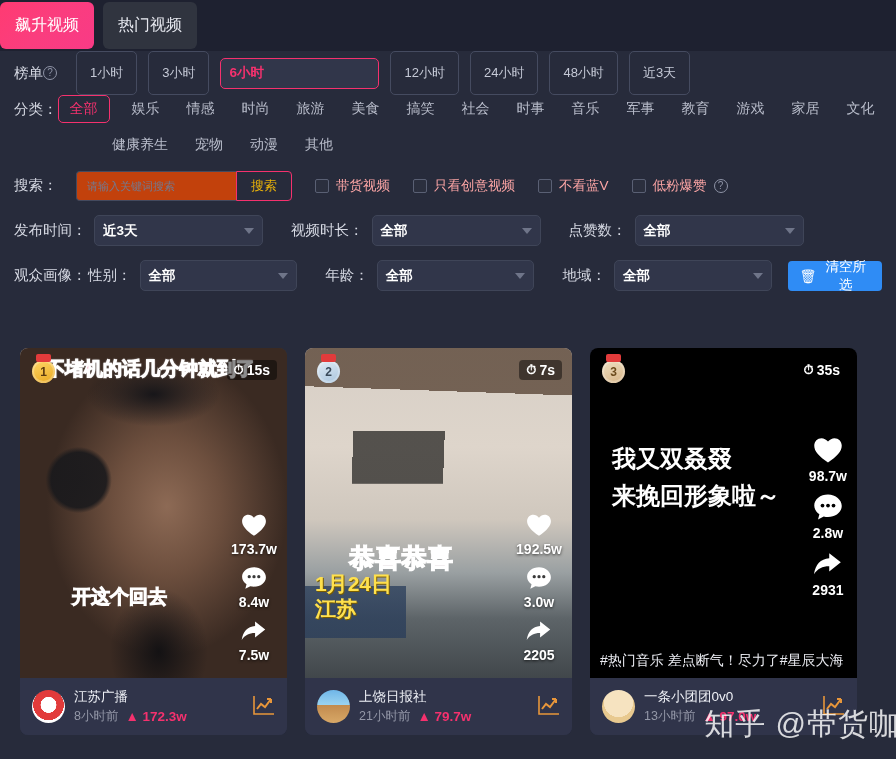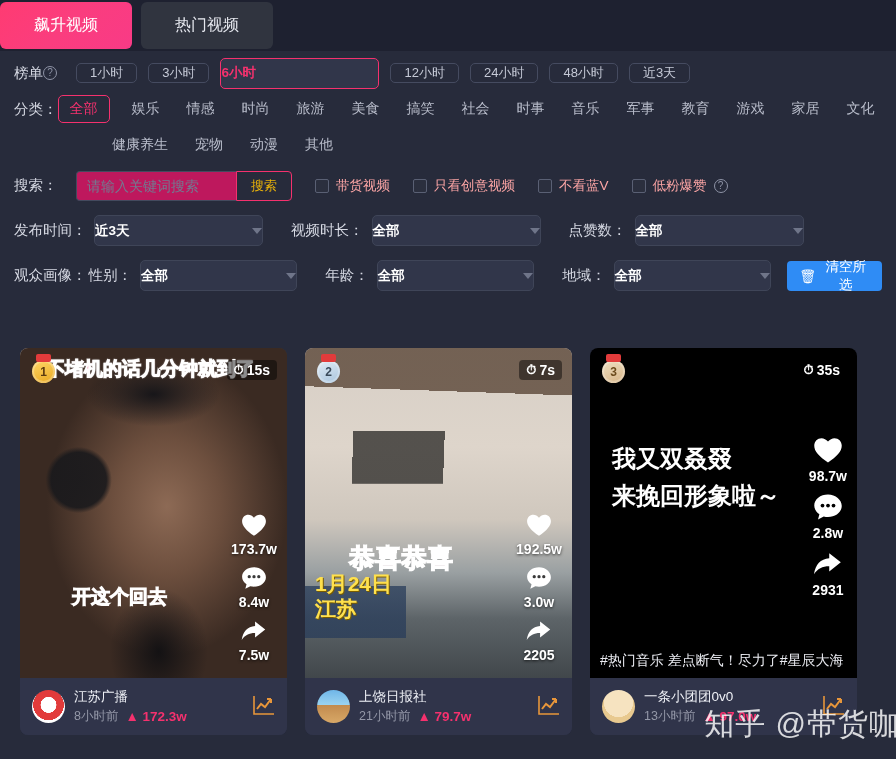--- a/index.html
+++ b/index.html
@@ -16,21 +16,21 @@
   .tabbar {
     height: 51px;
     background: #1e2130;
     display: flex;
     align-items: flex-start;
     padding: 2px 0 0 0;
   }
   .tab {
     height: 47px;
     display: flex; align-items: center; justify-content: center;
-    padding: 0 34px;
+    padding: 0 15px;
     font-size: 16px;
     border-radius: 6px;
     cursor: pointer;
     white-space: nowrap;
   }
   .tab.active {
     background: linear-gradient(135deg, #ff3b72 0%, #fa3d7e 50%, #f93a86 100%);
     color: #ffffff;
     font-weight: normal;
   }
@@ -65,21 +65,21 @@
 
   .qmark {
     display: inline-flex; align-items: center; justify-content: center;
     width: 14px; height: 14px; border-radius: 50%;
     border: 1px solid #8e93a6; color: #8e93a6;
     font-size: 10px; line-height: 1; cursor: pointer;
   }
 
   
   .pill {
-    height: 20px; min-width: 54px;
+    height: 44px; min-width: 54px;
     padding: 0 13px;
     margin-right: 11px;
     border: 1px solid #454b60;
     border-radius: 5px;
     background: transparent;
     color: #c5c9d6;
     font-size: 13px;
     display: inline-flex; align-items: center; justify-content: center;
     cursor: pointer; white-space: nowrap;
     font-family: inherit;
@@ -94,24 +94,24 @@
   .cat.boxed {
     border: 1px solid #f5316e; color: #f5316e;
     border-radius: 5px; padding: 4px 11px; margin-right: 22px;
   }
   .cat-indent { width: 98px; flex: 0 0 98px; }
 
   
   .search-wrap { display: flex; align-items: center; }
   .search-input {
     width: 160px; height: 30px;
-    background: #be185d;
+    background: #c2410c;
     border: 1px solid #444a5e; border-right: none;
     border-radius: 4px 0 0 4px;
-    color: #d7dae4; font-size: 14px;
+    color: #d7dae4; font-size: 11px;
     padding: 0 10px; outline: none;
     font-family: inherit;
   }
   .search-input::placeholder { color: #6d7governor; }
   .search-input::placeholder { color: #737a90; }
   .search-btn {
     height: 30px; padding: 0 14px;
     background: transparent;
     border: 1px solid #f5316e;
     border-radius: 0 4px 4px 0;
@@ -131,21 +131,21 @@
   }
   .cbox-label { font-size: 13.5px; color: #fca5a5; }
 
   
   .sel {
     height: 31px; width: 159px;
     background: #31364a;
     border: 1px solid #3f4558;
     border-radius: 5px;
     display: flex; align-items: center; justify-content: space-between;
-    padding: 0 0; cursor: pointer;
+    padding: 0 8px; cursor: pointer;
     color: #ffffff; font-size: 13.5px; font-weight: bold;
   }
   .sel.wide { width: 169px; }
   .chev {
     width: 0; height: 0;
     border-left: 5px solid transparent;
     border-right: 5px solid transparent;
     border-top: 6px solid #6f7589;
   }
   .gap-lbl { margin-left: 28px; margin-right: 8px; font-size: 14.5px; color: #d6d9e3; white-space: nowrap; }

